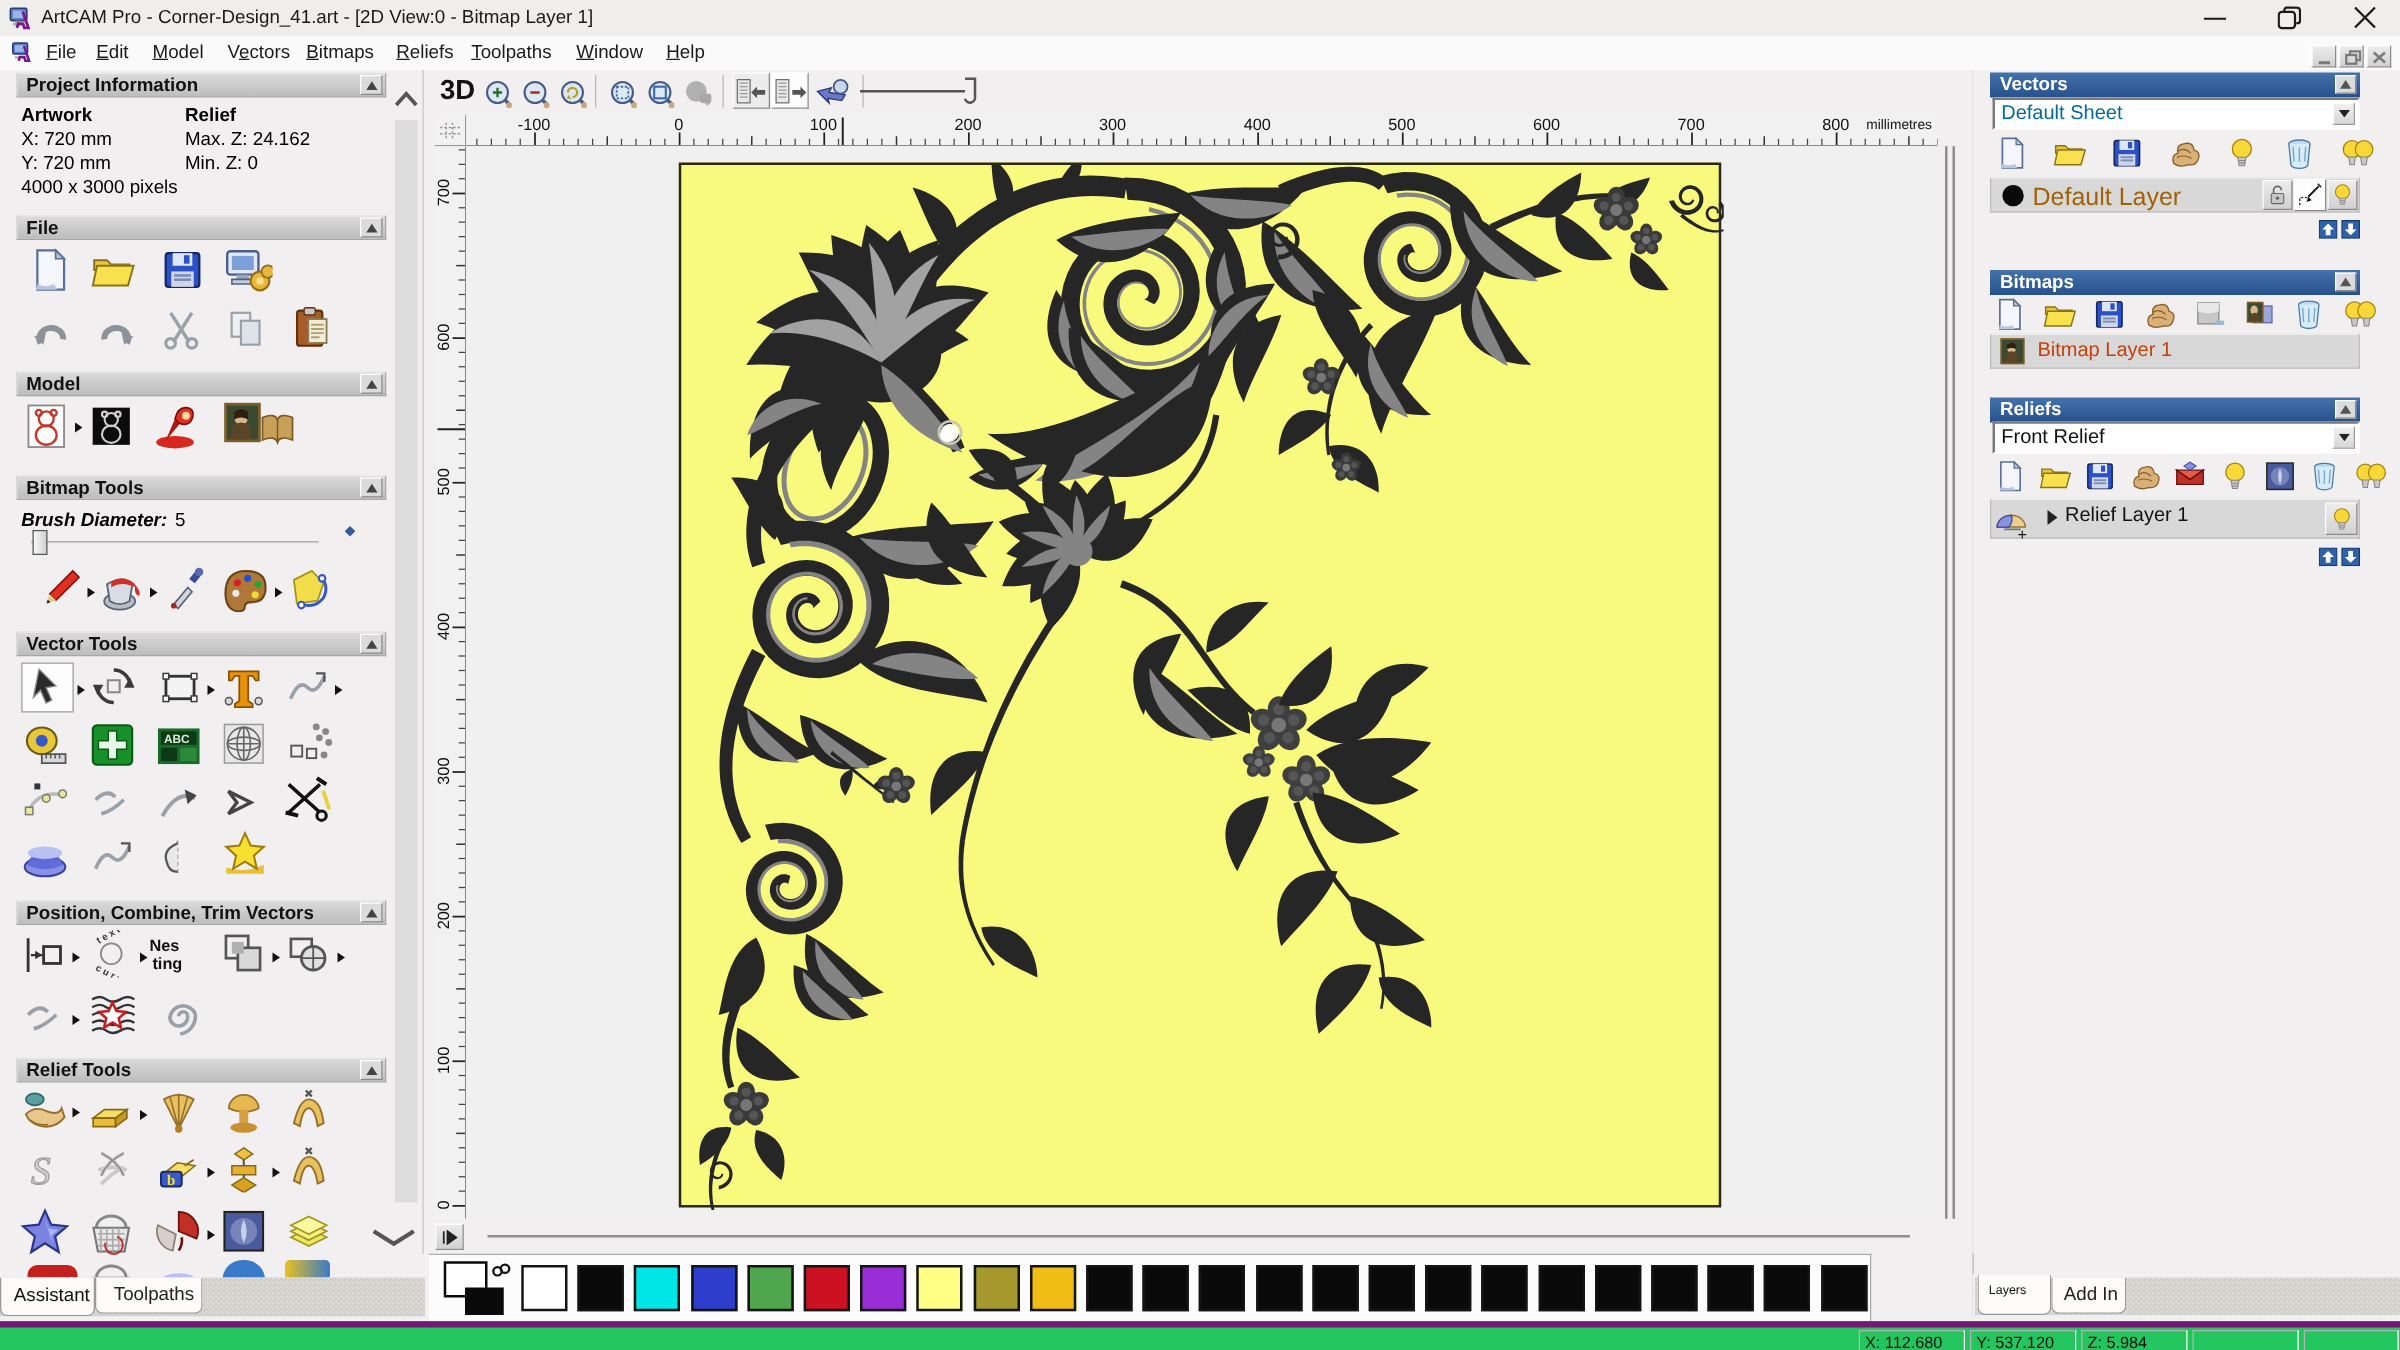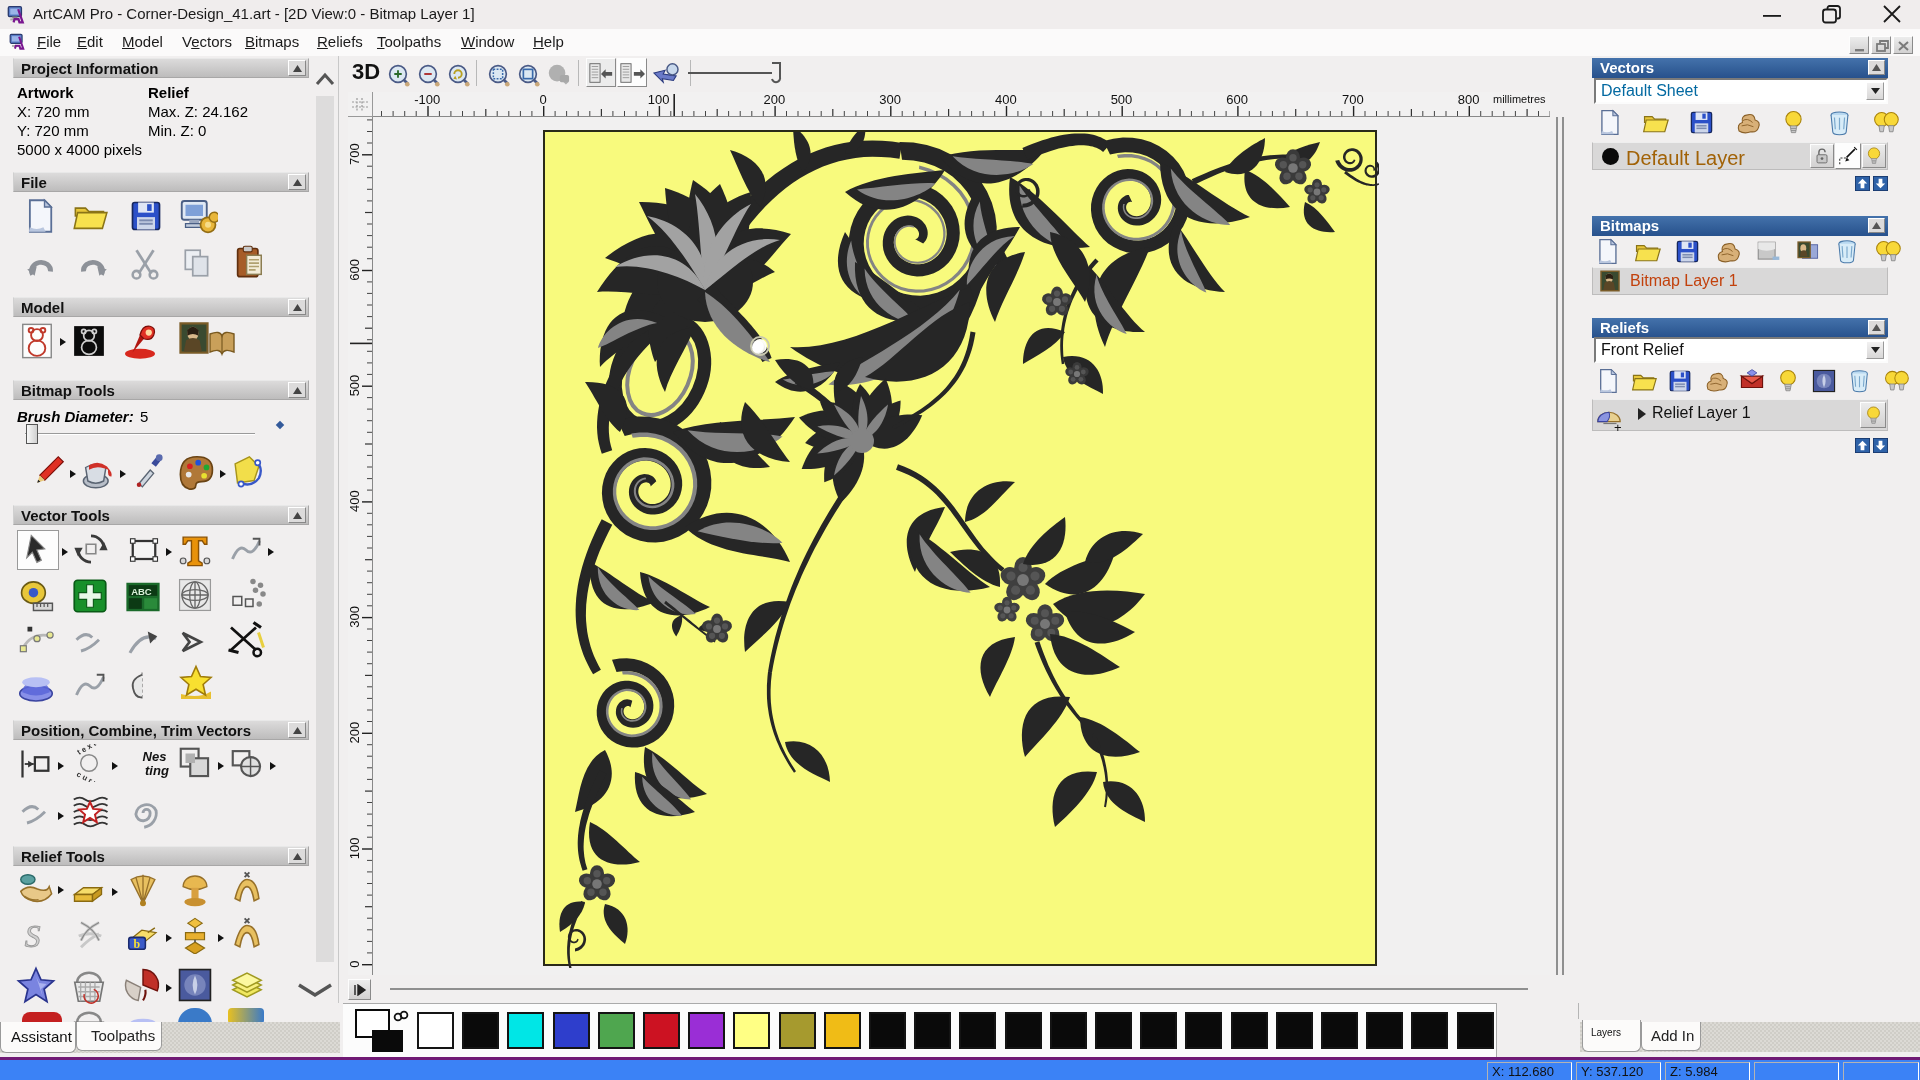--- a/index.html
+++ b/index.html
@@ -81,21 +81,21 @@
           <path d="M5.5 1 L10 8 H1 Z" fill="#444"></path>
         </svg>
       </div>
     </div>
 <div class="t" style="left:17px;top:28px;font-size:15px;font-weight:bold;">Artwork</div>
 <div class="t" style="left:148px;top:28px;font-size:15px;font-weight:bold;">Relief</div>
 <div class="t" style="left:17px;top:47px;font-size:15px;">X: 720 mm</div>
 <div class="t" style="left:148px;top:47px;font-size:15px;">Max. Z: 24.162</div>
 <div class="t" style="left:17px;top:66px;font-size:15px;">Y: 720 mm</div>
 <div class="t" style="left:148px;top:66px;font-size:15px;">Min. Z: 0</div>
-<div class="t" style="left:17px;top:85px;font-size:15px;">5000 x 4000 pixels</div>
+<div class="t" style="left:17px;top:85px;font-size:15px;">4000 x 3000 pixels</div>
 <div class="sechead" style="left:13px;top:116px;width:296px;">
       <span>File</span>
       <div class="upbtn">
         <svg width="11" height="9" viewBox="0 0 11 9">
           <path d="M5.5 1 L10 8 H1 Z" fill="#444"></path>
         </svg>
       </div>
     </div>
 <div class="ic" style="left:22px;top:142px;"><svg width="36" height="36" viewBox="0 0 32 32">
         <path d="M7 2 h13 l6 6 v22 h-19 z" fill="#f4f6fb" stroke="#5a6f96" stroke-width="1.6"></path>
@@ -381,21 +381,21 @@
       </svg></div>
 <div style="position:absolute;left:58px;top:706px;width:0;height:0;border-left:6px solid #111;border-top:4px solid transparent;border-bottom:4px solid transparent;"></div>
 <div class="ic" style="left:70px;top:688px;"><svg width="38" height="38" viewBox="0 0 32 32">
         <g fill="#333" font-family="Liberation Sans" font-size="6.5" font-weight="bold">
           <text x="7" y="9" transform="rotate(-30 8 8)">t e x t</text>
           <text x="6" y="29" transform="rotate(28 10 26)">c u r v e</text>
         </g>
         <circle cx="16" cy="16" r="7" fill="none" stroke="#888" stroke-width="1.2"></circle>
       </svg></div>
 <div style="position:absolute;left:112px;top:706px;width:0;height:0;border-left:6px solid #111;border-top:4px solid transparent;border-bottom:4px solid transparent;"></div>
-<div class="ic" style="left:139px;top:688px;font-style:italic;"><svg width="38" height="38" viewBox="0 0 32 32">
+<div class="ic" style="left:116px;top:688px;"><svg width="38" height="38" viewBox="0 0 32 32">
         <text x="3" y="14" font-family="Liberation Sans" font-size="11" font-weight="bold" fill="#111">Nes</text>
         <text x="5" y="26" font-family="Liberation Sans" font-size="11" font-weight="bold" fill="#111">ting</text>
       </svg></div>
 <div class="ic" style="left:176px;top:688px;"><svg width="38" height="38" viewBox="0 0 32 32">
         <rect x="4" y="4" width="15" height="15" fill="none" stroke="#555" stroke-width="1.8"></rect>
         <rect x="12" y="12" width="15" height="15" fill="#d8d8d8" stroke="#555" stroke-width="1.8"></rect>
         <rect x="8" y="8" width="8" height="8" fill="#b0b0b0"></rect>
       </svg></div>
 <div style="position:absolute;left:218px;top:706px;width:0;height:0;border-left:6px solid #111;border-top:4px solid transparent;border-bottom:4px solid transparent;"></div>
 <div class="ic" style="left:228px;top:688px;"><svg width="38" height="38" viewBox="0 0 32 32">
@@ -1349,18 +1349,18 @@
 <div class="swatch" style="left:1023px;top:8px;background:#0a0a0a;"></div>
 <div class="swatch" style="left:1068px;top:8px;background:#0a0a0a;"></div>
 <div class="swatch" style="left:1114px;top:8px;background:#0a0a0a;"></div>
 </div>
 <div style="left:1578px;top:1019px;width:342px;height:38px;background:#f1efef;">
 <div style="left:2px;top:3px;width:340px;height:32px;background:repeating-conic-gradient(#dcdad5 0% 25%, #cfcdc7 0% 50%) 0 0/4px 4px;"></div>
 <div style="left:63px;top:3px;width:60px;height:29px;background:#fcfbfa;border:1px solid #9a9a9a;border-top:none;border-radius:0 0 6px 6px;font-size:15px;color:#222;padding:5px 0 0 9px;">Add In</div>
 <div style="left:4px;top:1px;width:59px;height:32px;background:#fcfbfa;border:1px solid #9a9a9a;border-top:none;border-radius:0 0 6px 6px;font-size:10px;color:#111;padding:7px 0 0 8px;">Layers</div>
 <div style="left:0;top:33px;width:342px;height:5px;background:#f1efef;"></div>
 </div>
-<div style="left:0;top:1057px;width:1920px;height:23px;background:#3b82f6;border-top:3px solid #701a75;">
+<div style="left:0;top:1057px;width:1920px;height:23px;background:#22c55e;border-top:5px solid #701a75;">
 <div class="statfield t" style="left:1487px;top:2px;width:85px;">X: 112.680</div>
 <div class="statfield t" style="left:1576px;top:2px;width:85px;">Y: 537.120</div>
 <div class="statfield t" style="left:1665px;top:2px;width:85px;">Z: 5.984</div>
 <div class="statfield t" style="left:1754px;top:2px;width:85px;"></div>
 <div class="statfield t" style="left:1843px;top:2px;width:76px;"></div>
 </div>
 </body></html>

